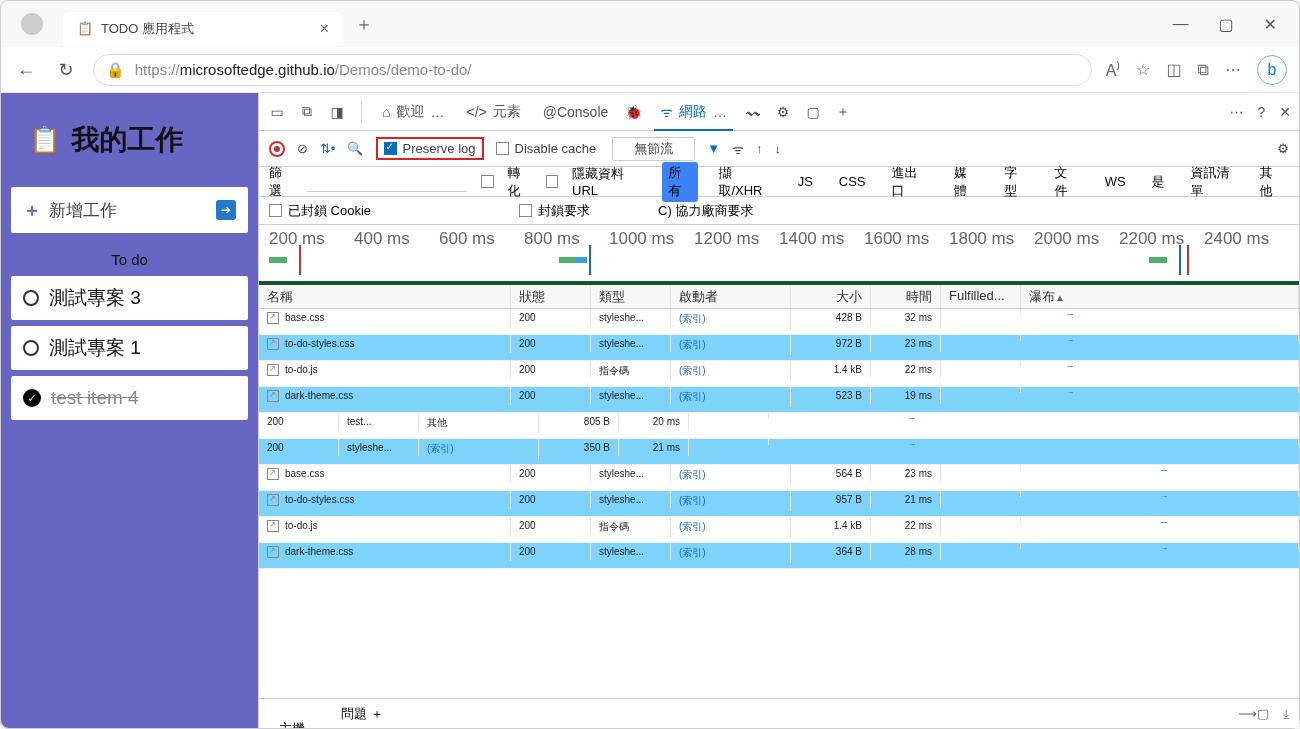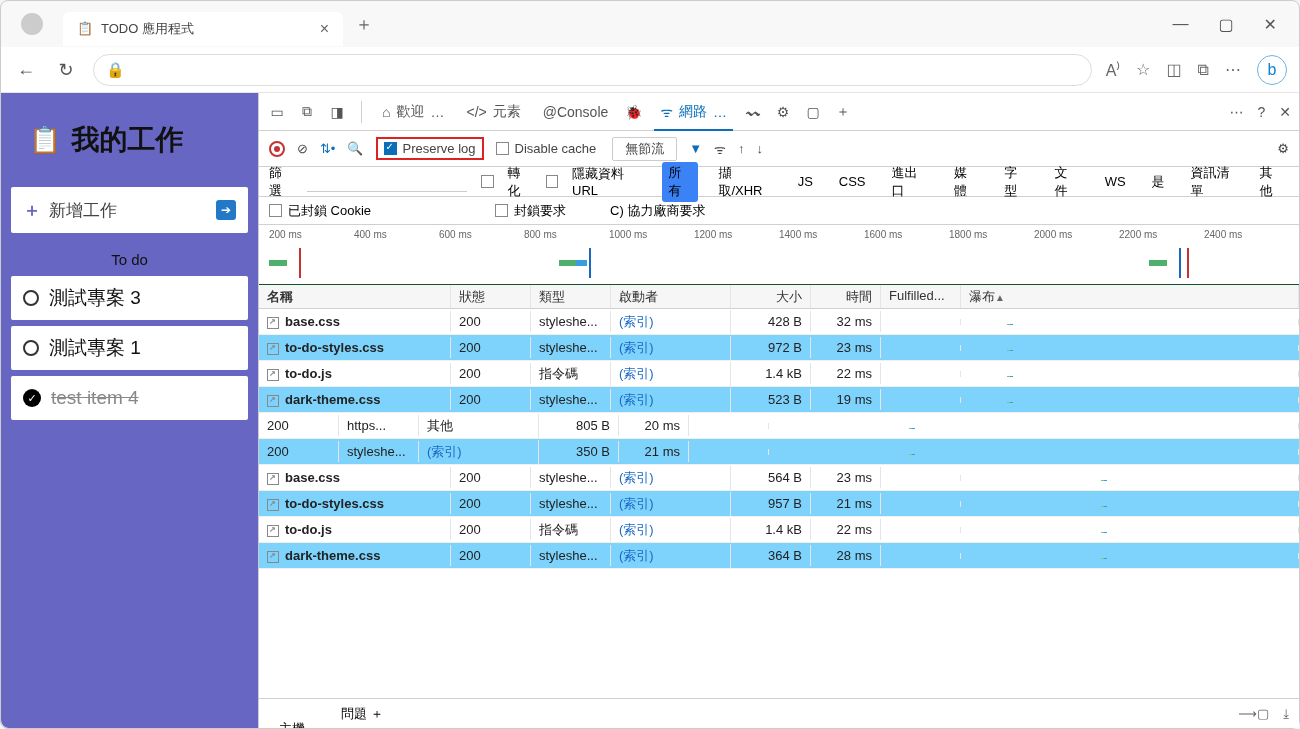--- a/index.html
+++ b/index.html
@@ -48,51 +48,51 @@
 .dt-tab.active{color:#0a6fb8;border-bottom:2px solid #0a6fb8;padding-bottom:8px;margin-top:6px;}
 .dt-right{margin-left:auto;display:flex;gap:14px;align-items:center;}
 
 .dt-toolbar{height:36px;border-bottom:1px solid #d0d0d0;display:flex;align-items:center;padding:0 10px;gap:12px;font-size:13px;color:#444;}
 .record-btn{width:16px;height:16px;border:2px solid #c43232;border-radius:50%;display:flex;align-items:center;justify-content:center;}
 .record-btn .dot{width:6px;height:6px;background:#c43232;border-radius:50%;}
 .preserve-box{border:2px solid #d22;padding:2px 6px;display:flex;align-items:center;gap:6px;}
 .cbox{width:13px;height:13px;border:1px solid #888;display:inline-block;}
 .cbox.checked{background:#0a6fb8;border-color:#0a6fb8;position:relative;}
 .cbox.checked:after{content:"✓";color:#fff;font-size:10px;position:absolute;left:1px;top:-2px;}
-.throttle{border:1px solid #ccc;padding:2px 12px;border-radius:2px;margin-left:4px;}
+.throttle{border:1px solid #ccc;padding:2px 21px;border-radius:2px;margin-left:4px;}
 .throttle-arrow{color:#0a6fb8;}
 .gear{margin-left:auto;}
 
 .dt-filter{height:30px;border-bottom:1px solid #d0d0d0;display:flex;align-items:center;padding:0 10px;gap:14px;font-size:13px;}
 .filter-input{border:none;border-bottom:1px solid #ccc;width:160px;padding:2px;font-size:13px;}
 .filter-pill{padding:2px 6px;}
 .filter-pill.active{background:#3b82f6;border-radius:3px;}
 .filter-right{margin-left:auto;display:flex;gap:10px;}
 
-.dt-cookie{height:28px;border-bottom:1px solid #d0d0d0;display:flex;align-items:center;padding:0 10px;gap:4px;font-size:13px;}
-
-.timeline{height:60px;border-bottom:1px solid #14532d;position:relative;font-size:10px;color:#666;}
+.dt-cookie{height:28px;border-bottom:1px solid #d0d0d0;display:flex;align-items:center;padding:0 10px;gap:28px;font-size:13px;}
+
+.timeline{height:60px;border-bottom:4px solid #14532d;position:relative;font-size:17px;color:#666;}
 .timeline .ticks{display:flex;padding:4px 10px;}
 .timeline .tick{flex:0 0 85px;}
 .timeline .bars{position:absolute;bottom:6px;left:10px;right:10px;height:30px;}
 .bar-seg{position:absolute;height:6px;top:12px;}
 .vline{position:absolute;top:0;bottom:0;width:2px;}
 
 .net-header{height:24px;display:flex;font-size:13px;color:#333;background:#f6f6f6;border-bottom:1px solid #d0d0d0;}
 .net-header>div,.net-row>div{padding:3px 8px;border-right:1px solid #e5e5e5;overflow:hidden;white-space:nowrap;text-overflow:ellipsis;}
-.col-name{width:192px;font-weight:bold;}
+.col-name{width:252px;}
 .col-status{width:80px;}
 .col-type{width:80px;}
 .col-init{width:120px;}
 .col-size{width:80px;text-align:right;}
 .col-time{width:70px;text-align:right;}
 .col-ful{width:80px;}
 .col-water{flex:1;position:relative;}
 .net-body{flex:1;overflow:auto;}
-.net-row{height:26px;display:flex;font-size:13px;color:#222;border-bottom:1px solid #f0f0f0;align-items:center;}
+.net-row{height:26px;display:flex;font-size:10px;color:#222;border-bottom:1px solid #f0f0f0;align-items:flex-start;}
 .net-row.alt{background:#7dd3fc;}
 .file-ic{display:inline-block;width:12px;height:12px;border:1px solid #888;margin-right:6px;vertical-align:middle;position:relative;}
 .file-ic:after{content:"↗";position:absolute;font-size:8px;left:1px;top:-1px;color:#888;}
 .init-link{color:#1968c4;}
 .water-bar{position:absolute;height:12px;top:5px;background:linear-gradient(90deg,#7bc67b 50%,#3b9de0 50%);}
 
 .net-footer{height:26px;border-top:1px solid #d0d0d0;display:flex;align-items:center;padding:0 12px;gap:18px;font-size:13px;color:#333;}
 .net-footer .dcl{color:#1968c4;}
 .net-footer .load{color:#c43232;}
 
@@ -120,20 +120,23 @@
       <span>▢</span>
       <span>✕</span>
     </div>
   </div>
 
   <div class="addrbar">
     <div class="nav-btn">←</div>
     <div class="nav-btn">↻</div>
     <div class="urlbox">
       <span class="lock">🔒</span>
+      <span>
+        <span class="url-grey">https://</span><span class="url-black">microsoftedge.github.io</span><span class="url-grey">/Demos/demo-to-do/</span>
+      </span>
     </div>
     <div class="addr-right">
       <span>A⁾</span>
       <span>☆</span>
       <span>◫</span>
       <span>⧉</span>
       <span>⋯</span>
       <div class="bing-circle">b</div>
     </div>
   </div>
@@ -338,21 +341,21 @@
             <div class="col-init init-link">(索引)</div>
             <div class="col-size">523 B</div>
             <div class="col-time">19 ms</div>
             <div class="col-ful"></div>
             <div class="col-water">
               <div class="water-bar" style="left:46px;width:6px;"></div>
             </div>
           </div>
           <div class="net-row">
             <div class="col-status">200</div>
-            <div class="col-type">https...</div>
+            <div class="col-type">test...</div>
             <div class="col-init ">其他</div>
             <div class="col-size">805 B</div>
             <div class="col-time">20 ms</div>
             <div class="col-ful"></div>
             <div class="col-water">
               <div class="water-bar" style="left:140px;width:6px;"></div>
             </div>
           </div>
           <div class="net-row alt">
             <div class="col-status">200</div>

